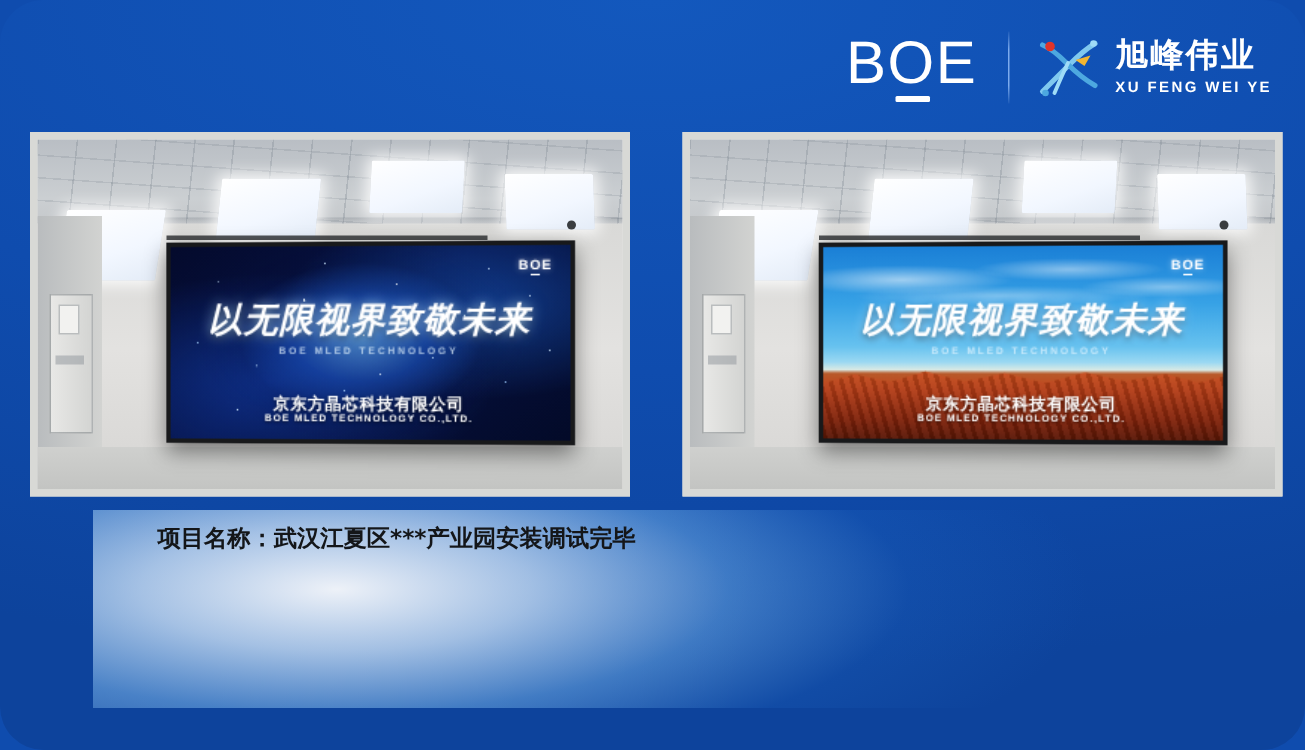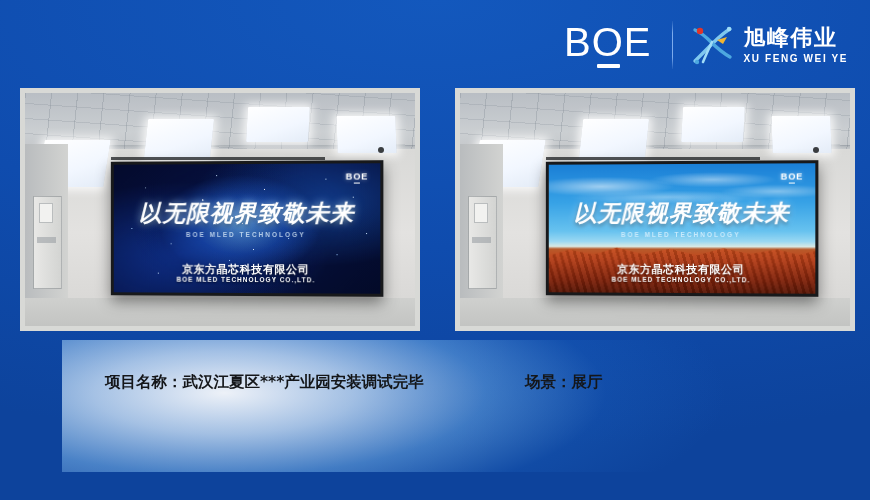--- a/index.html
+++ b/index.html
@@ -11,20 +11,21 @@
   body {
     position: relative;
     background: #0f4cae;
   }
   .stage {
     position: absolute;
     inset: 0;
     width: 870px; height: 500px;
     background:
       radial-gradient(120% 90% at 50% 0%, #1358bd 0%, #0f4cae 55%, #0d439c 100%);
+    border-radius: 29px;
   }
 
   
   .brand-bar {
     position: absolute;
     top: 14px; right: 22px;
     height: 62px;
     display: flex;
     align-items: center;
     gap: 0;
@@ -313,21 +314,21 @@
     top: 340px;
     width: 738px;
     height: 132px;
     background:
       radial-gradient(68% 120% at 22% 40%, rgba(255,255,255,.92) 0%, rgba(215,235,252,.72) 26%, rgba(120,185,240,.45) 52%, rgba(40,120,215,.16) 76%, rgba(20,85,190,0) 100%),
       linear-gradient(100deg, rgba(255,255,255,.10), rgba(255,255,255,0) 60%);
   }
   .caption-grid {
     position: absolute;
     left: 105px;
-    top: 373px;
+    top: 350px;
     width: 700px;
     display: grid;
     grid-template-columns: 420px 1fr;
     row-gap: 18px;
   }
   .cap-line {
     font-family: "DejaVu Sans", "Liberation Sans", sans-serif;
     font-size: 15.5px;
     font-weight: 700;
     color: #141619;
@@ -426,18 +427,15 @@
       </div>
     </div>
   </div>
 
   <div class="caption-band"></div>
 
   <div class="caption-grid">
     <div class="cap-line">
       <span class="lbl">项目名称：</span><span class="val">武汉江夏区***产业园安装调试完毕</span>
     </div>
-    <div class="cap-line">
-      <span class="lbl">场景：</span><span class="val">展厅</span>
-    </div>
   </div>
 
 </div>
 
 </body></html>

